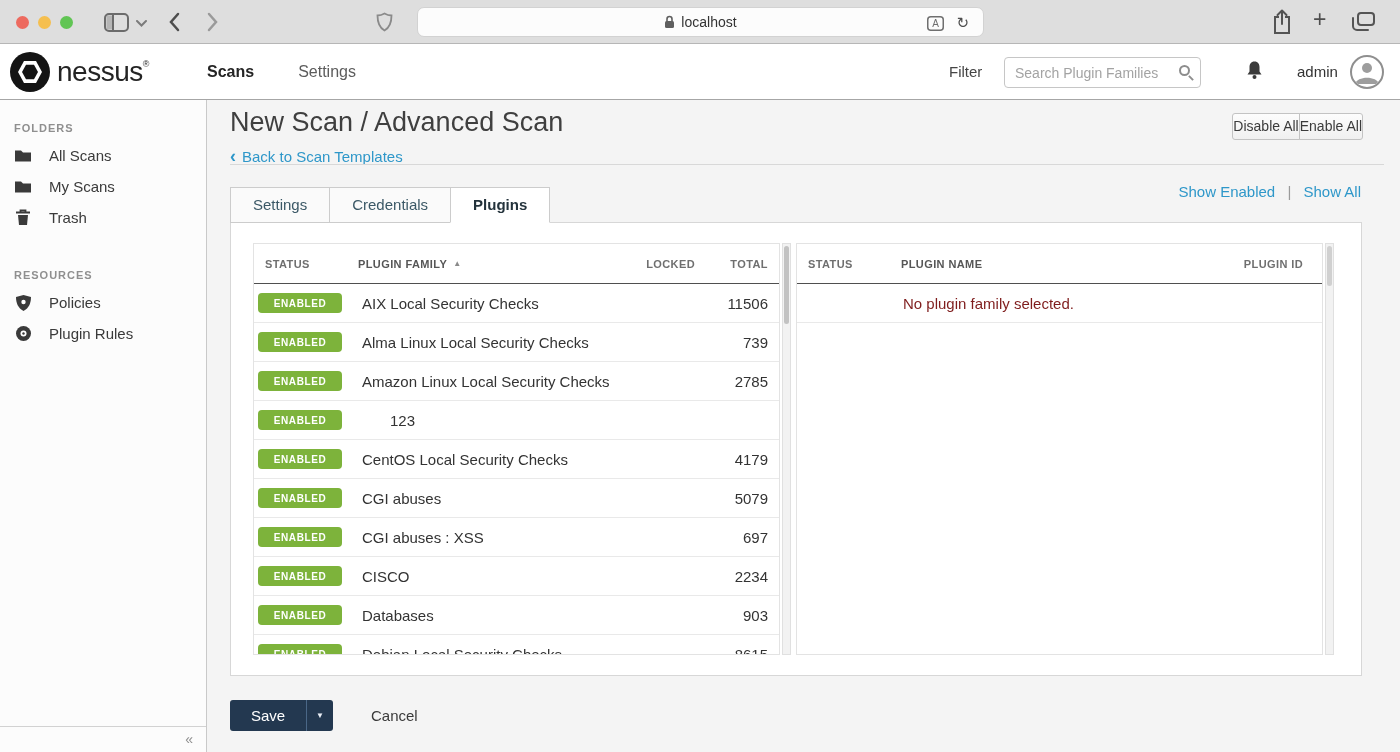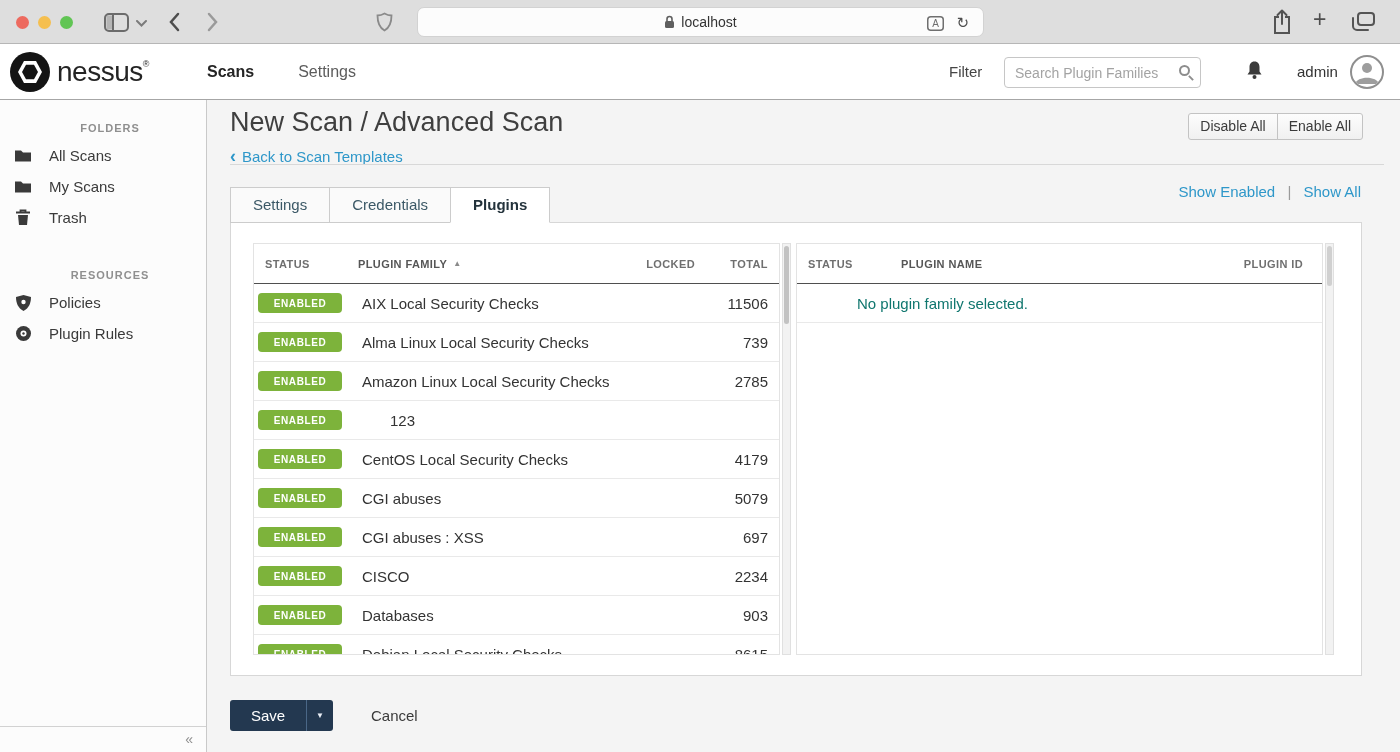--- a/index.html
+++ b/index.html
@@ -54,38 +54,38 @@
   .bell { position:absolute; left:1246px; top:17px; cursor:pointer; }
   .username { position:absolute; left:1297px; top:0; height:56px; line-height:56px;
     font-size:15px; color:#333; cursor:pointer; }
   .avatar { position:absolute; left:1350px; top:11px; width:34px; height:34px;
     border:2px solid #8f8f8f; border-radius:50%; overflow:hidden; background:#fff; cursor:pointer; }
 
   
   .sidebar { position:absolute; left:0; top:100px; bottom:0; width:207px;
     background:#fcfcfc; border-right:1px solid #c9c9c9; padding-top:16px; }
   .side-title { height:24px; line-height:24px; padding-left:14px; font-size:11px;
-    font-weight:700; color:#8f8f8f; letter-spacing:1px;text-align:center; }
+    font-weight:700; color:#8f8f8f; letter-spacing:1px; }
   .side-title.second { margin-top:30px; }
   .side-item { height:31px; display:flex; align-items:center; padding-left:14px; cursor:pointer; }
   .side-item .icon-slot { width:18px; display:flex; justify-content:center; }
   .side-item .side-label { margin-left:17px; font-size:15px; color:#3a3a3a; }
   .collapse-bar { position:absolute; left:0; right:0; bottom:0; height:26px;
     border-top:1px solid #d2d2d2; text-align:right; padding-right:13px;
     line-height:25px; font-size:14px; color:#8f8f8f; cursor:pointer; background:#fcfcfc; }
 
   
   .content { position:absolute; left:207px; top:100px; right:0; bottom:0; background:#f4f4f4; }
   .page-title { position:absolute; left:23px; top:2px; font-size:27px; font-weight:400;
     color:#3f3f3f; line-height:40px; }
   .back-link { position:absolute; left:23px; top:48px; font-size:15px;
     color:var(--link_blue,#2e97c9); cursor:pointer; display:flex; align-items:center; gap:6px; }
   .back-link .chev { font-size:18px; font-weight:700; line-height:15px; }
   .bulk-actions { position:absolute; top:13px; right:37px; display:flex; }
-  .bulk-btn { height:27px; line-height:25px; padding:0 11px; font-size:14px; color:#3b3b3b;
+  .bulk-btn { height:27px; line-height:25px; padding:0 0; font-size:14px; color:#3b3b3b;
     background:linear-gradient(#fdfdfd,#f0f0f0); border:1px solid #c3c3c3; cursor:pointer; }
   .bulk-btn:first-child { border-radius:3px 0 0 3px; }
   .bulk-btn:last-child  { border-radius:0 3px 3px 0; margin-left:-1px; }
   .divider { position:absolute; left:23px; right:16px; top:64px; border-top:1px solid #d8d8d8; }
 
   .tabs { position:absolute; left:23px; top:87px; display:flex; z-index:3; }
   .tab { height:36px; line-height:34px; padding:0 22px; font-size:15px; color:#3b5866;
     background:#fafafa; border:1px solid #cccccc; margin-left:-1px; cursor:pointer; }
   .tab:first-child { margin-left:0; }
   .tab.active { background:#ffffff; border-bottom:1px solid #ffffff; font-weight:700; color:#24333c; }
@@ -108,21 +108,21 @@
   .h-locked { width:90px; text-align:right; cursor:pointer; }
   .h-total  { width:84px; padding-right:11px; text-align:right; cursor:pointer; }
   .h-id     { width:120px; padding-right:19px; text-align:right; cursor:pointer; }
   .trow { display:flex; align-items:center; height:39px; border-bottom:1px solid #e9e9e9; cursor:pointer; }
   .badge { margin-left:4px; width:84px; height:20px; border-radius:4px;
     background:var(--badge_green,#7db33b); color:#fff; font-size:10px; font-weight:700;
     letter-spacing:0.6px; display:flex; align-items:center; justify-content:center; cursor:pointer; }
   .fam { margin-left:20px; flex:1; font-size:15px; color:#333; }
   .total { width:84px; padding-right:11px; text-align:right; font-size:15px; color:#333; }
   .empty-row { display:flex; align-items:center; height:39px; border-bottom:1px solid #e9e9e9; }
-  .empty-msg { margin-left:60px; font-size:15px; color:#0f766e; }
+  .empty-msg { margin-left:106px; font-size:15px; color:#7f1d1d; }
 
   .scrollbar { position:absolute; top:20px; width:9px; height:412px;
     background:#f2f2f2; border:1px solid #e0e0e0; }
   .scrollbar.a { left:551px; }
   .scrollbar.b { left:1094px; }
   .thumb { position:absolute; top:2px; left:1px; width:5px; border-radius:3px; background:#c2c2c2; cursor:pointer; }
   .scrollbar.a .thumb { height:78px; }
   .scrollbar.b .thumb { height:40px; background:#d0d0d0; }
 
   .footer-actions { position:absolute; left:23px; top:600px; height:31px; display:flex; align-items:center; }

